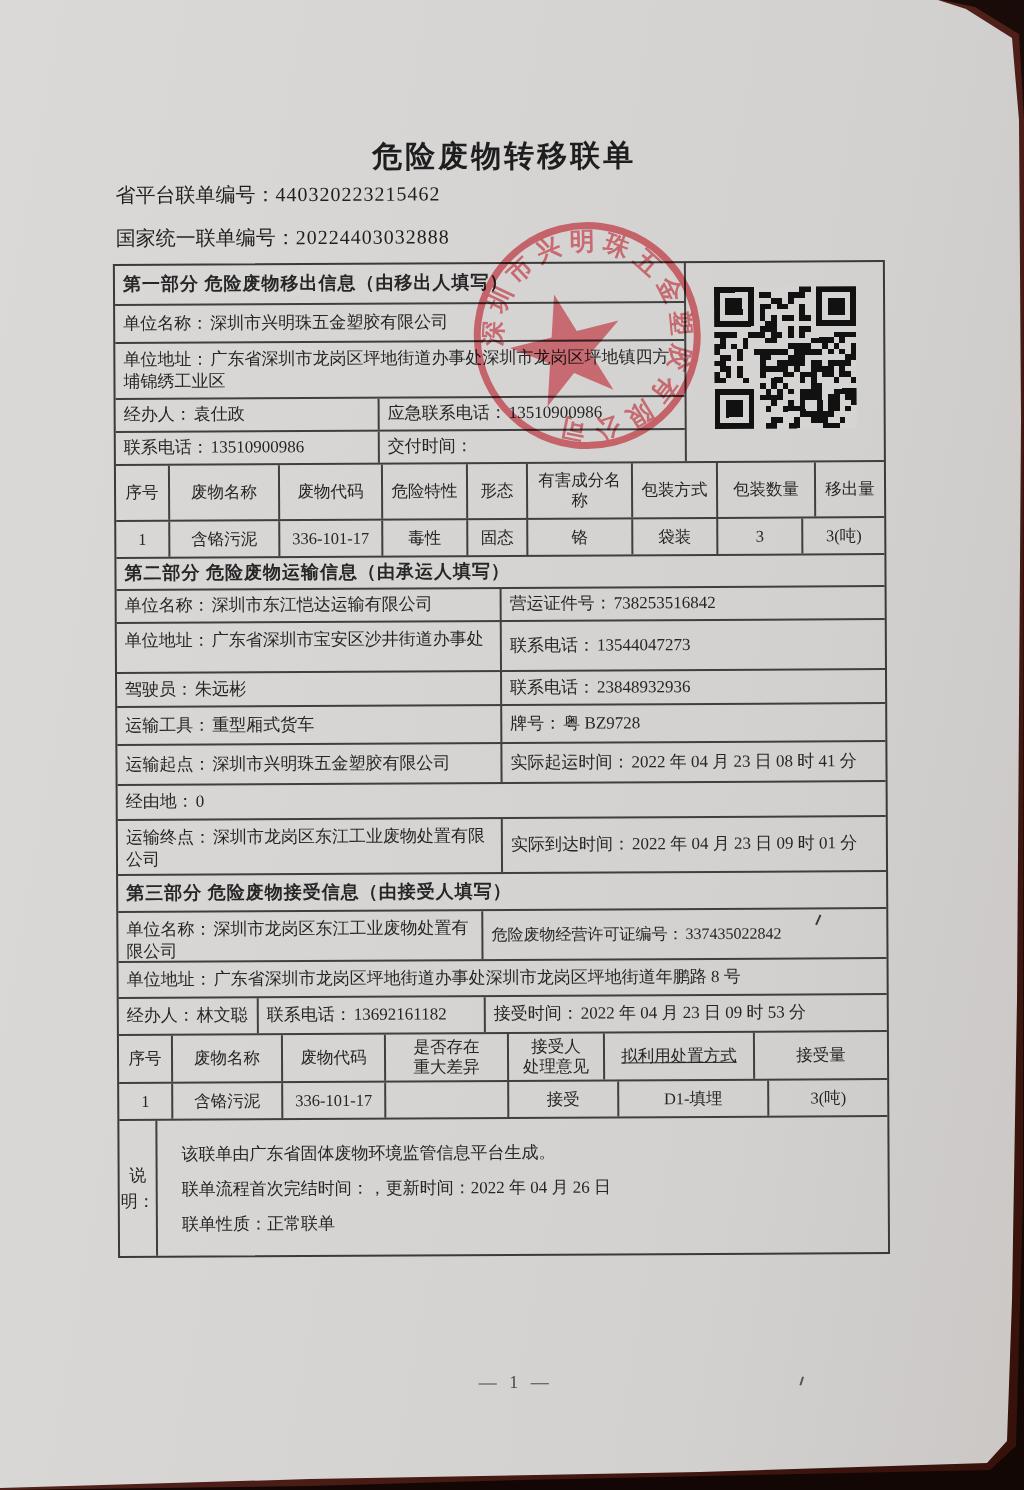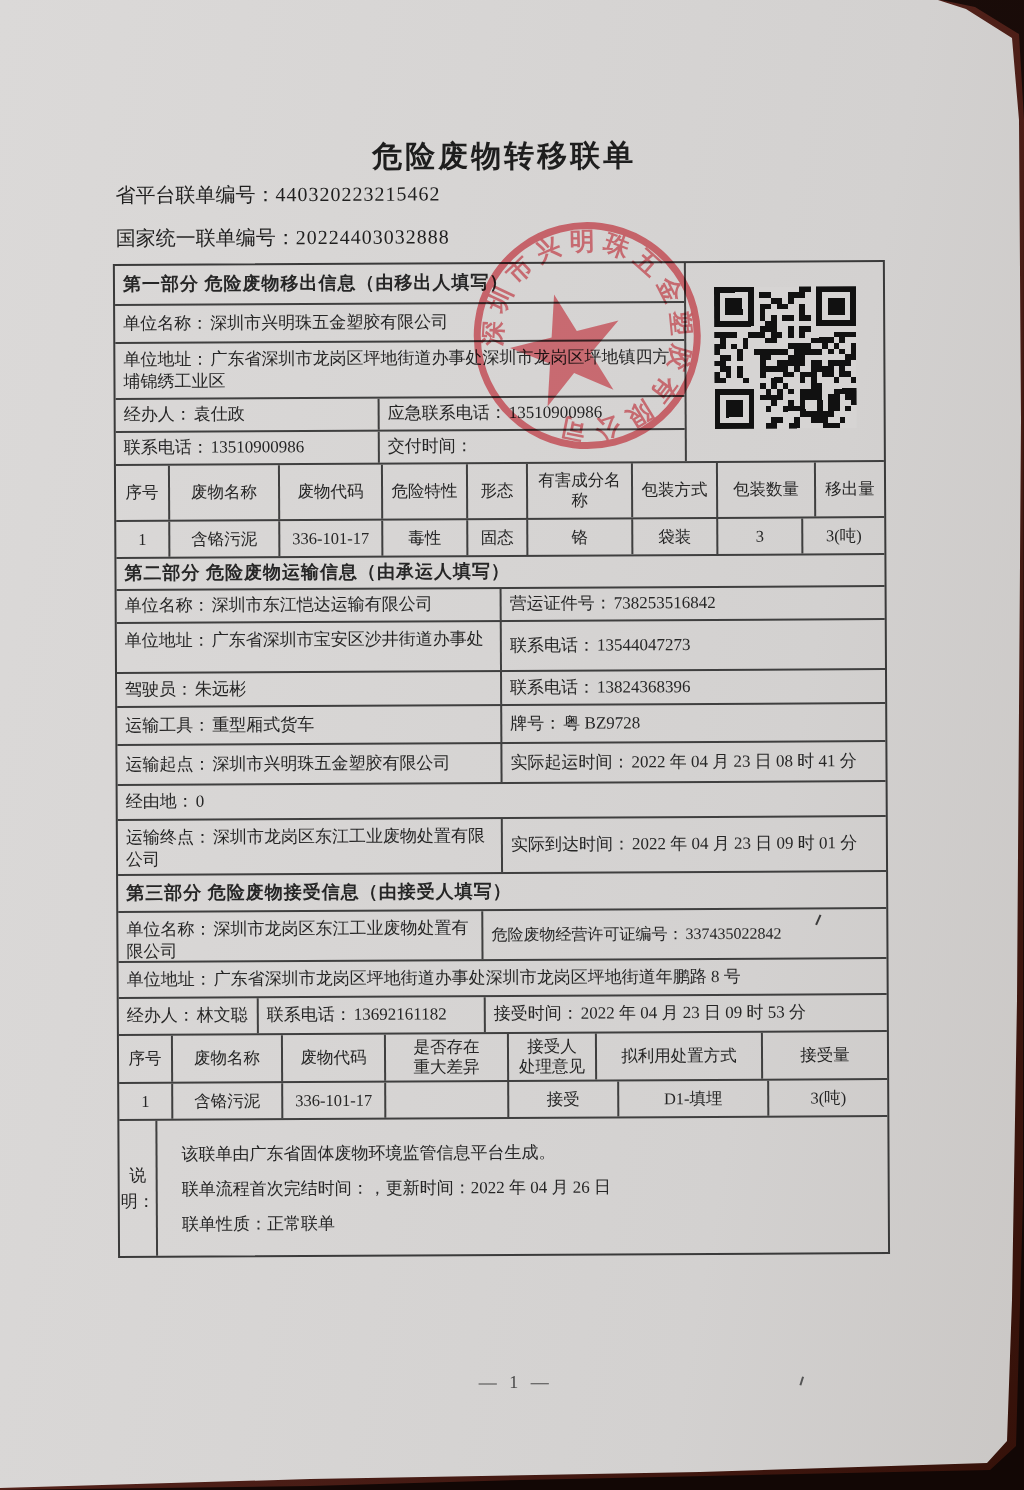--- a/index.html
+++ b/index.html
@@ -380,21 +380,21 @@
             <span class="val">13544047273</span>
           </div>
       </div>
       <div class="row" style="height:34px;">
         <div class="cell" style="width:383px;">
             <span class="lbl">驾驶员：</span>
             <span class="val">朱远彬</span>
           </div>
         <div class="cell split" style="flex:1;">
             <span class="lbl">联系电话：</span>
-            <span class="val">13824368396</span>
+            <span class="val">23848932936</span>
           </div>
       </div>
       <div class="row" style="height:38px;">
         <div class="cell" style="width:383px;">
             <span class="lbl">运输工具：</span>
             <span class="val">重型厢式货车</span>
           </div>
         <div class="cell split" style="flex:1;">
             <span class="lbl">牌号：</span>
             <span class="val">粤 BZ9728</span>
@@ -454,23 +454,23 @@
             <span class="val">2022 年 04 月 23 日  09 时 53 分</span>
           </div>
       </div>
 
       <div class="row" style="height:48px;">
         <div class="tcell" style="width:52px;">序号</div>
         <div class="tcell" style="width:110px;">废物名称</div>
         <div class="tcell" style="width:103px;">废物代码</div>
         <div class="tcell" style="width:123px;">是否存在
 重大差异</div>
-        <div class="tcell" style="width:88px;">接受人
+        <div class="tcell" style="width:96px;">接受人
 处理意见</div>
-        <div class="tcell" style="width:166px;">拟利用处置方式</div>
+        <div class="tcell" style="width:150px;text-decoration:underline;">拟利用处置方式</div>
         <div class="tcell" style="flex:1;">接受量</div>
       </div>
       <div class="row" style="height:37px;">
         <div class="tcell" style="width:52px;">1</div>
         <div class="tcell" style="width:110px;">含铬污泥</div>
         <div class="tcell" style="width:103px;">336-101-17</div>
         <div class="tcell" style="width:123px;"></div>
         <div class="tcell" style="width:110px;">接受</div>
         <div class="tcell" style="width:150px;">D1-填埋</div>
         <div class="tcell" style="flex:1;">3(吨)</div>

